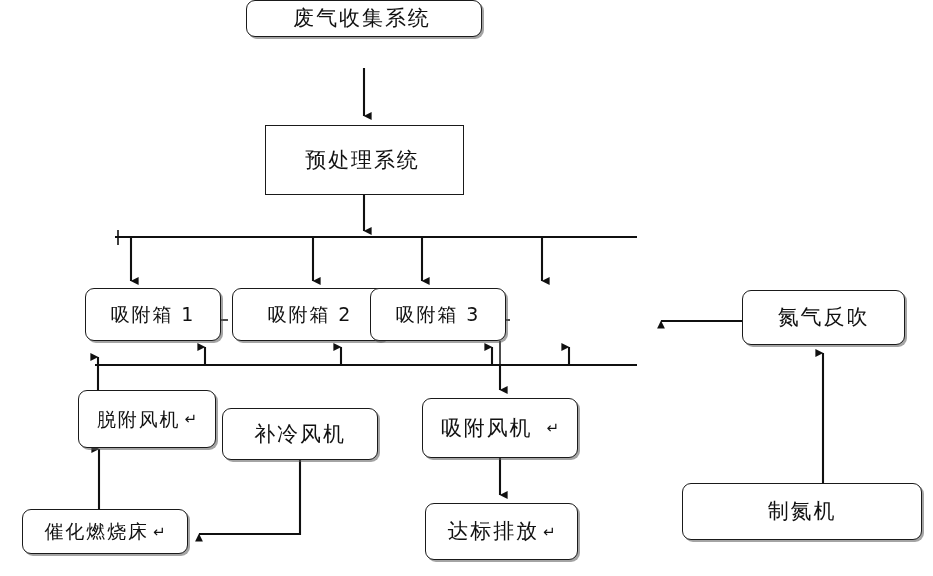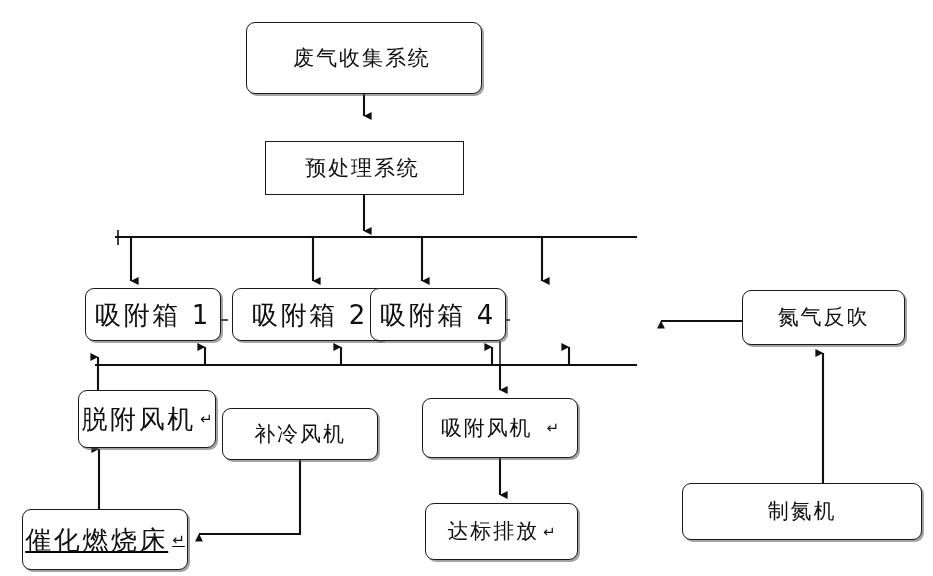--- a/index.html
+++ b/index.html
@@ -42,21 +42,21 @@
     border-width: 1.8px;
   }
   .node-label {
     font-size: 21px;
     color: #111111;
     letter-spacing: 0.09em;
     white-space: nowrap;
     line-height: 1;
   }
   .node-label.small {
-    font-size: 26px;
+    font-size: 19px;
     letter-spacing: 0.10em;
   }
   .ret {
     font-size: 15px;
     color: #111111;
     margin-left: 4px;
     letter-spacing: 0;
   }
 </style>
 </head>
@@ -117,53 +117,53 @@
 
       <line x1="500" y1="458" x2="500" y2="495" marker-end="url(#arrowDown)"></line>
 
       <line x1="742" y1="321" x2="661" y2="321" marker-end="url(#arrowLeft)"></line>
 
       <line x1="823" y1="483" x2="823" y2="353" marker-end="url(#arrowUp)"></line>
 
     </g>
   </svg>
 
-  <div class="node" style="left:246px; top:22px; width:236px; height:72px;">
+  <div class="node" style="left:246px; top:0; width:236px; height:37px;">
     <span class="node-label">废气收集系统</span>
     <span class="ret"></span>
   </div>
 
-  <div class="node sharp" style="left:265px; top:141px; width:199px; height:54px;">
+  <div class="node sharp" style="left:265px; top:125px; width:199px; height:70px;">
     <span class="node-label">预处理系统</span>
     <span class="ret"></span>
   </div>
 
   <div class="node" style="left:85px; top:288px; width:136px; height:53px;">
     <span class="node-label small">吸附箱 1</span>
   </div>
 
   <div class="node" style="left:232px; top:288px; width:156px; height:53px;">
     <span class="node-label small">吸附箱 2</span>
   </div>
 
   <div class="node" style="left:370px; top:288px; width:136px; height:53px;">
-    <span class="node-label small">吸附箱 4</span>
+    <span class="node-label small">吸附箱 3</span>
   </div>
 
 
   <div class="node" style="left:30px; top:390px; width:138px; height:58px;margin-left:48px;">
     <span class="node-label small">脱附风机</span>
     <span class="ret">↵</span>
   </div>
 
   <div class="node" style="left:222px; top:408px; width:156px; height:52px;">
     <span class="node-label">补冷风机</span>
   </div>
 
-  <div class="node" style="left:22px; top:509px; width:166px; height:61px;text-decoration:underline;">
+  <div class="node" style="left:22px; top:509px; width:166px; height:45px;">
     <span class="node-label small">催化燃烧床</span>
     <span class="ret">↵</span>
   </div>
 
   <div class="node" style="left:422px; top:398px; width:156px; height:60px;gap:10px;">
     <span class="node-label">吸附风机</span>
     <span class="ret">↵</span>
   </div>
 
   <div class="node" style="left:425px; top:503px; width:153px; height:57px;justify-content:center;">

